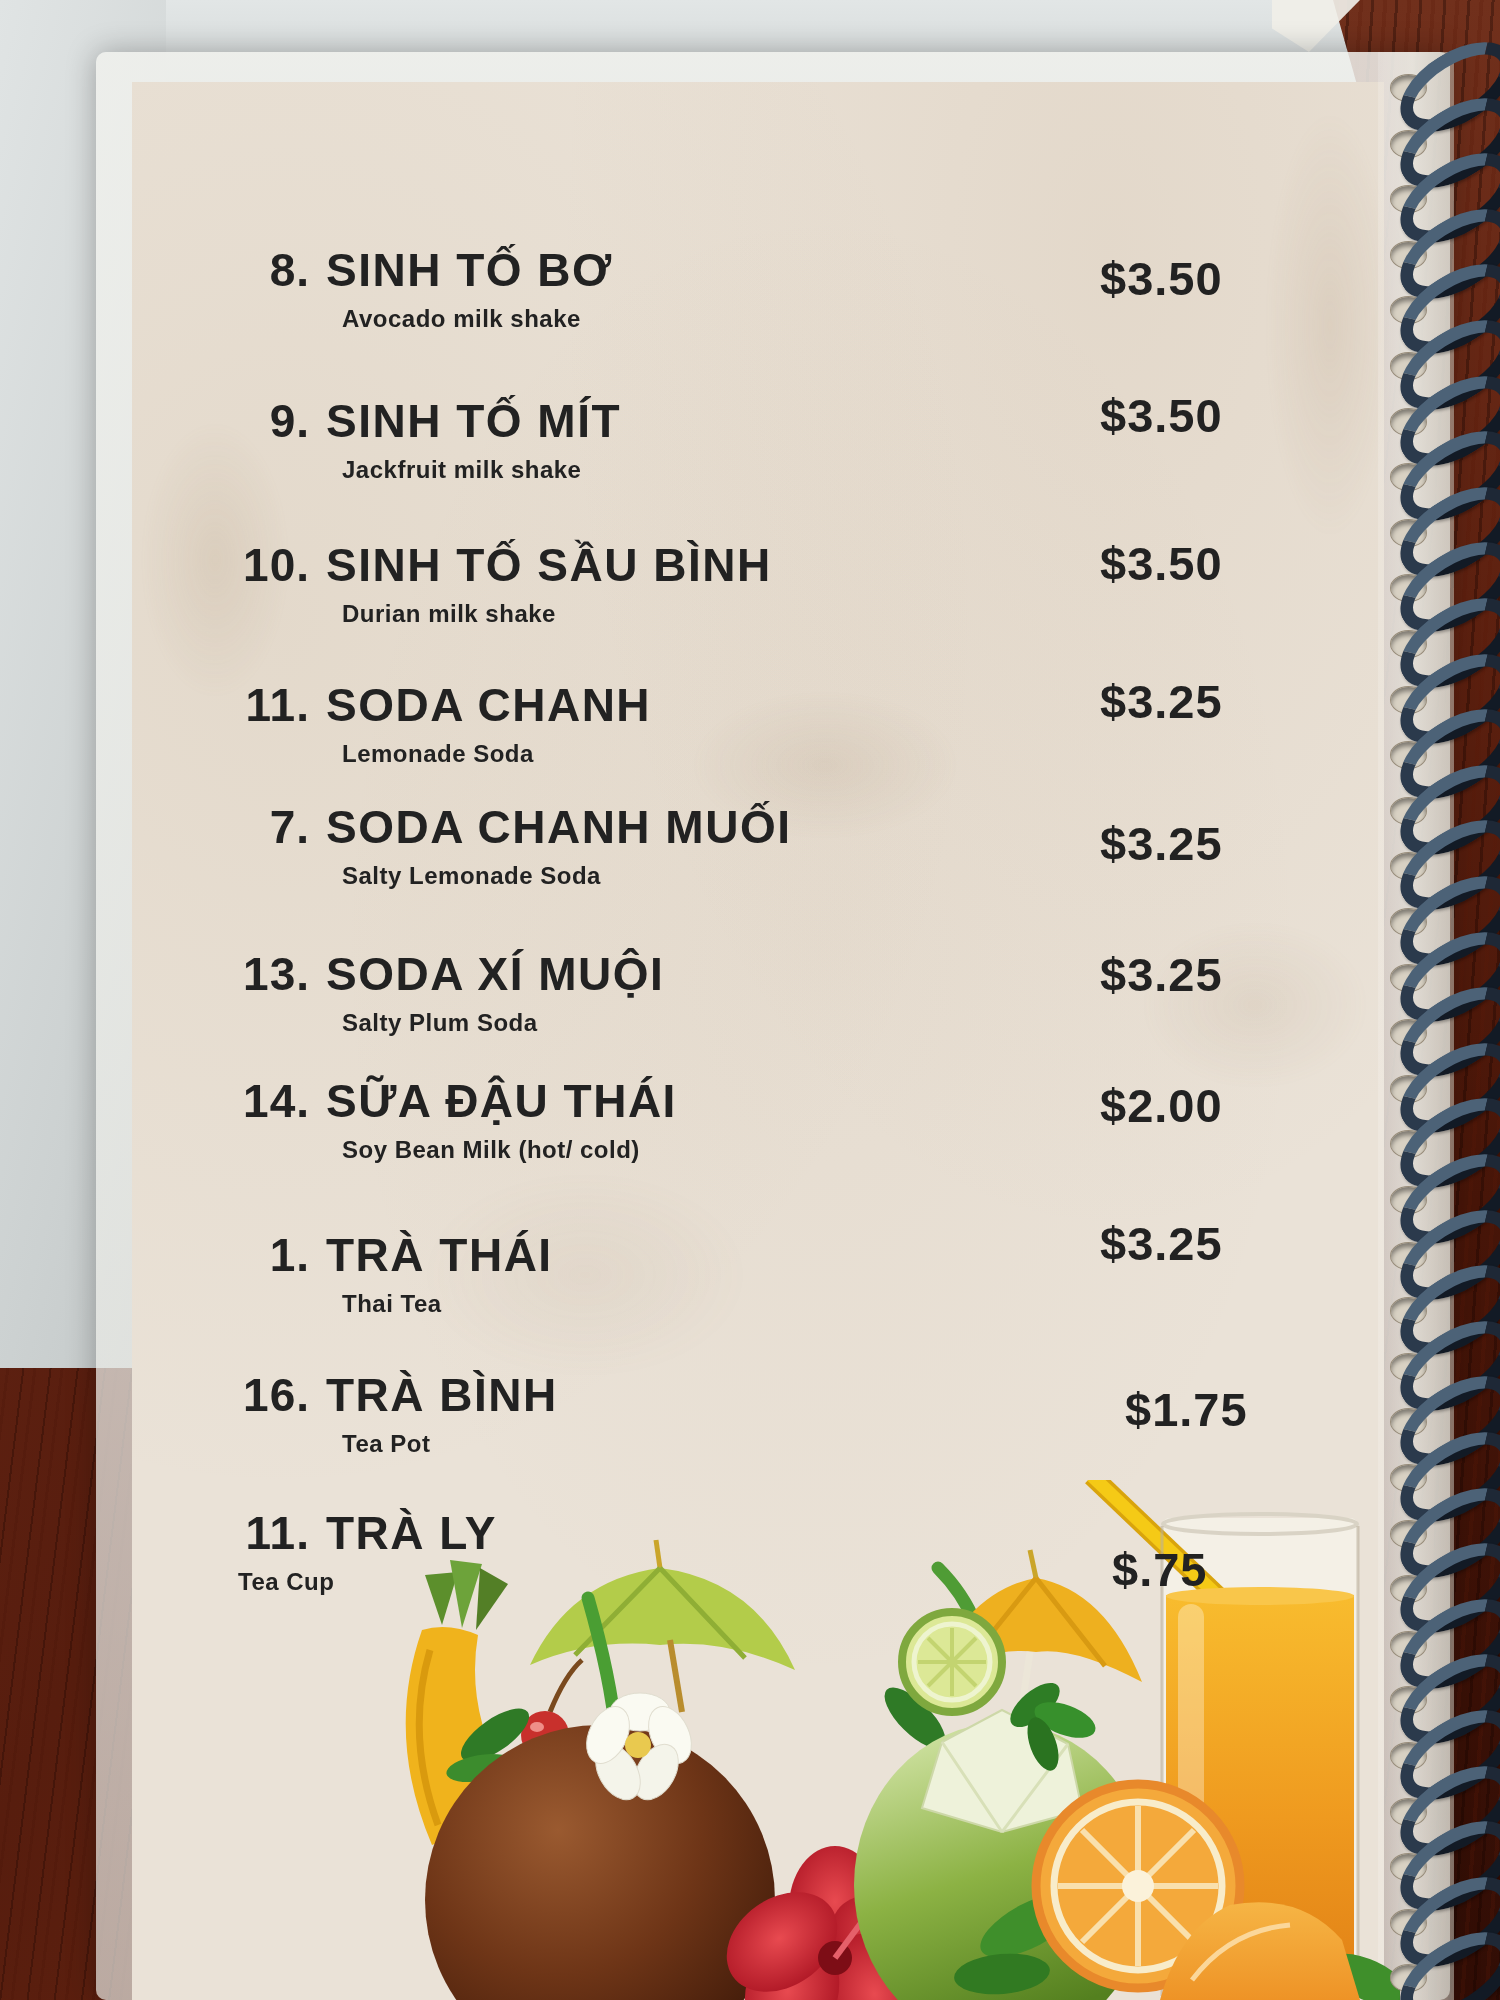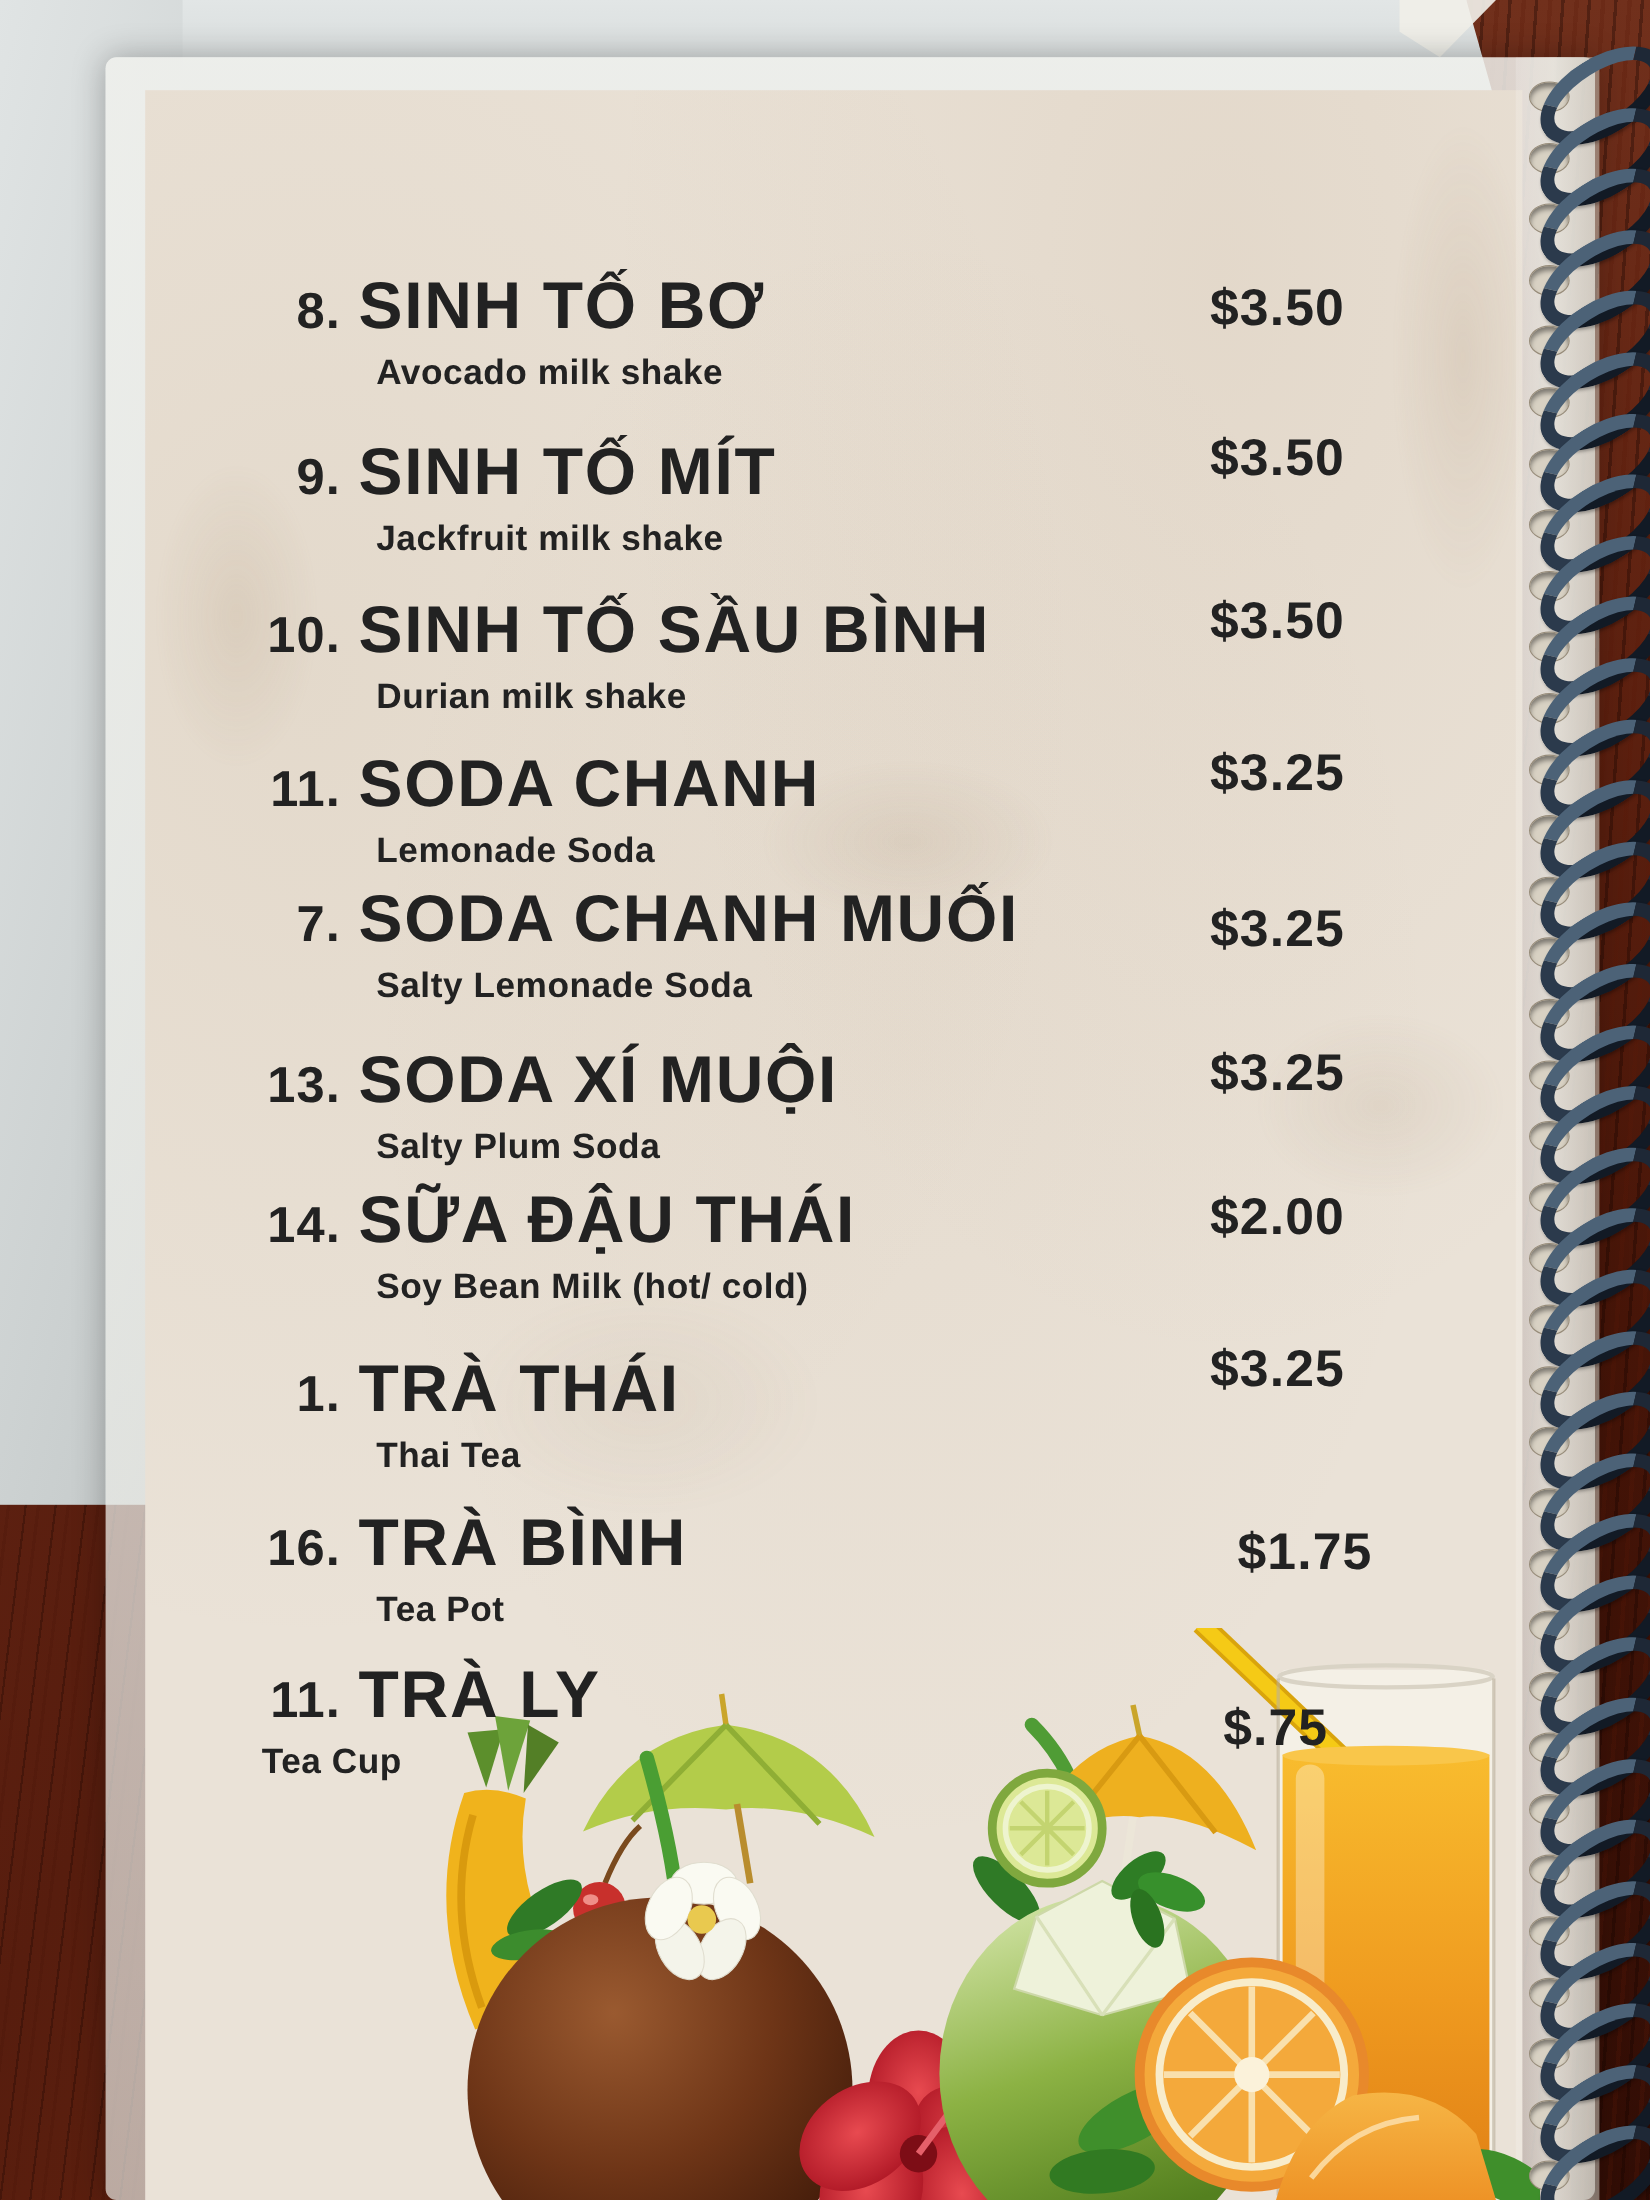--- a/index.html
+++ b/index.html
@@ -40,23 +40,23 @@
   .st4{left:1140px;top:920px;width:230px;height:170px;background:radial-gradient(ellipse,rgba(140,108,76,.09),transparent 70%);}
   .st5{left:420px;top:1170px;width:330px;height:210px;background:radial-gradient(ellipse,rgba(135,105,78,.06),transparent 70%);}
   
   .edge-strip{position:absolute;left:1378px;top:52px;width:76px;height:1948px;z-index:16;
     background:linear-gradient(90deg,rgba(255,255,255,.18),rgba(233,231,223,.72) 45%,rgba(198,193,181,.55));}
   
   .row{position:absolute;left:150px;width:1180px;z-index:30;color:#222;}
   .l1{white-space:nowrap;}
   .num{display:inline-block;width:160px;text-align:right;padding-right:16px;
     font-size:46px;font-weight:700;letter-spacing:1px;}
-  .title{font-size:60px;font-weight:700;letter-spacing:1.5px;}
+  .title{font-size:46px;font-weight:700;letter-spacing:1.5px;}
   .price{position:absolute;left:950px;top:8px;font-size:47px;font-weight:700;letter-spacing:1px;}
-  .desc{margin-left:192px;margin-top:8px;font-size:32px;font-weight:700;letter-spacing:.5px;}
+  .desc{margin-left:192px;margin-top:8px;font-size:24px;font-weight:700;letter-spacing:.5px;}
   
   .spiral{position:absolute;left:0;top:0;width:1500px;height:2000px;z-index:40;pointer-events:none;}
   .hole{position:absolute;left:1390px;width:35px;height:26px;border-radius:50%;
     background:#d8d1c3;border:1px solid #978c7a;box-shadow:inset 0 4px 5px rgba(0,0,0,.42);}
   .ring{position:absolute;left:1394px;width:100px;height:44px;border-radius:50%;
     border:13px solid #1e2836;border-top-color:#4c6277;border-bottom-color:#121a25;border-left-color:#2b3a4c;
     transform:rotate(-32deg);box-shadow:0 2px 3px rgba(0,0,0,.3);}
   .fruit{position:absolute;left:330px;top:1480px;z-index:20;}
 </style>
 </head>

